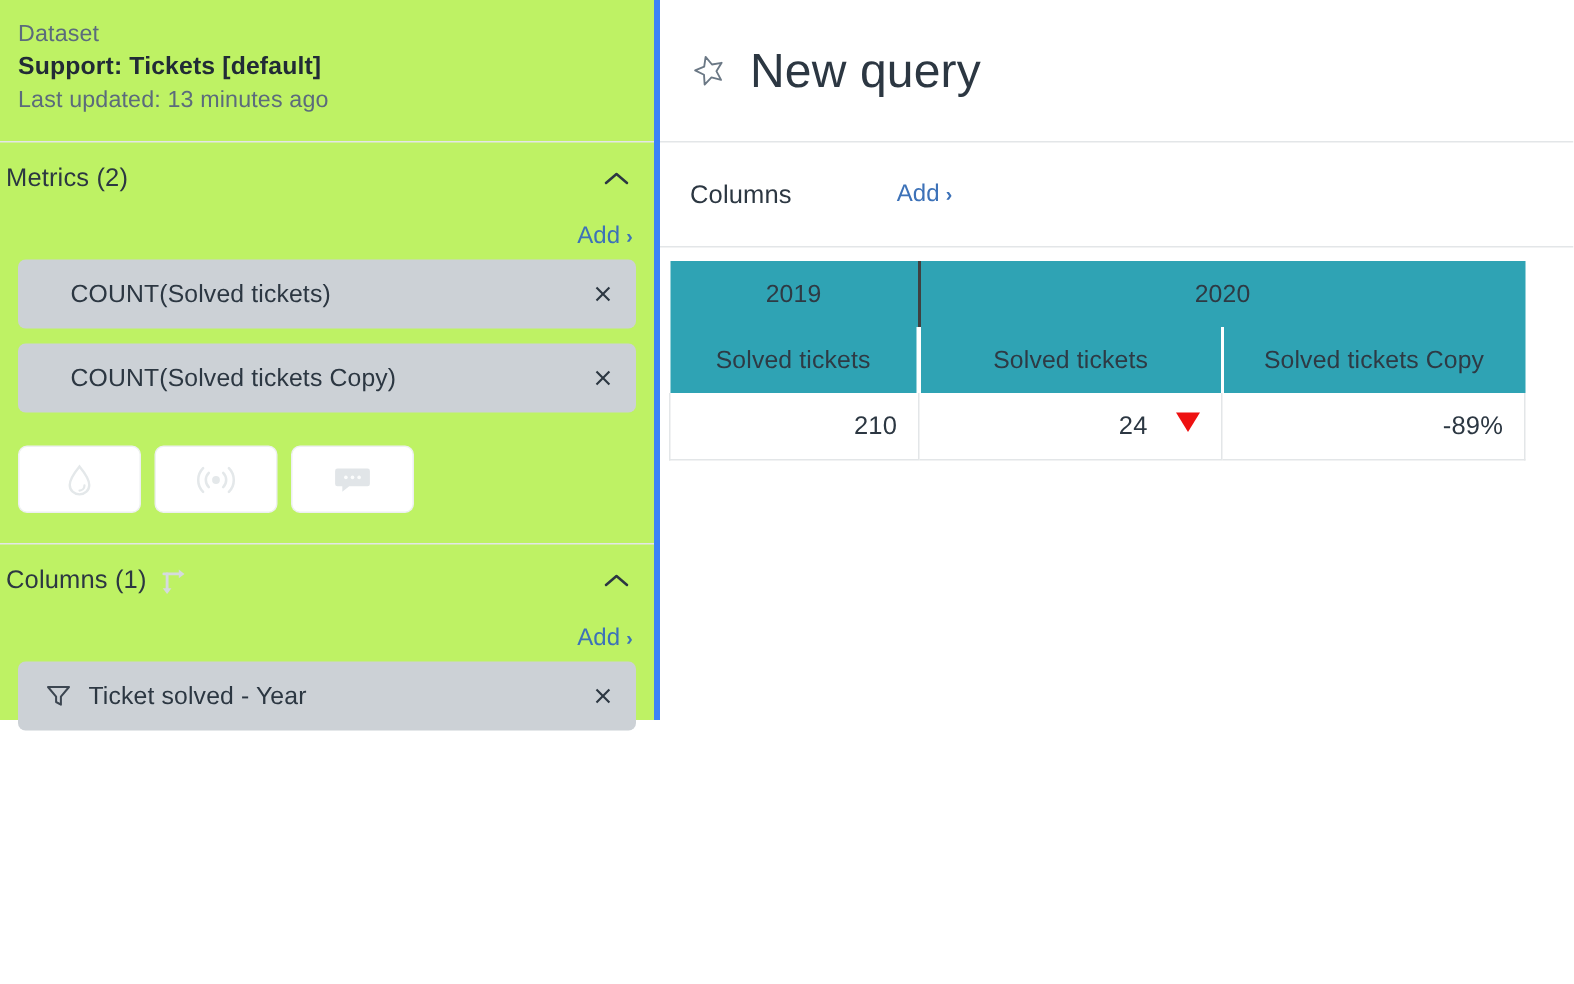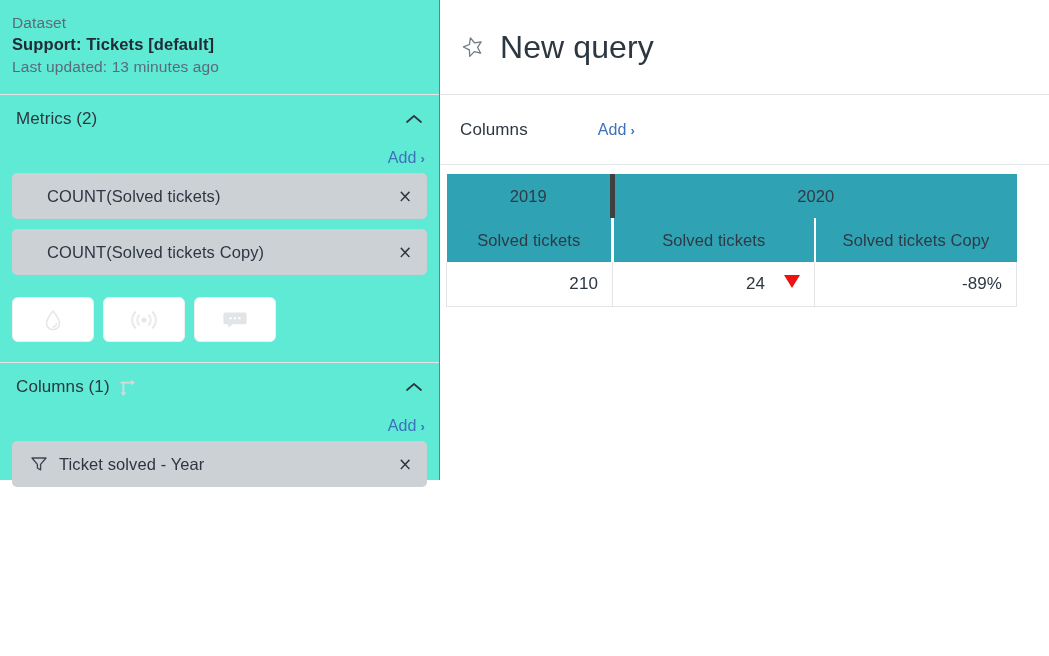--- a/index.html
+++ b/index.html
@@ -15,22 +15,22 @@
     width: 1049px;
     height: 656px;
     display: flex;
     overflow: hidden;
   }
 
   
   .sidebar {
     width: 440px;
     height: 480px;
-    border-right: 1px solid #3b82f6;
-    background: #5eead4;
+    border-right: 4px solid #3b82f6;
+    background: #bef264;
     position: relative;
     flex: 0 0 440px;
   }
 
   .ds-block {
     padding: 12px 0 0 12px;
     height: 95px;
     border-bottom: 1px solid #e3e6e8;
   }
   .ds-label {
@@ -52,21 +52,21 @@
     line-height: 22px;
     letter-spacing: .1px;
   }
 
   
   .section { position: relative; }
   .section-head {
     height: 48px;
     display: flex;
     align-items: center;
-    padding: 0 14px 0 16px;
+    padding: 0 14px 0 4px;
   }
   .section-title {
     font-size: 17px;
     color: #2c3742;
     letter-spacing: .1px;
   }
   .transpose-icon {
     margin-left: 8px;
     display: inline-flex;
     align-items: center;
@@ -230,21 +230,21 @@
   table.pivot th {
     background: #2fa3b4;
     color: #2e3a44;
     font-weight: normal;
     font-size: 16.5px;
     text-align: center;
     height: 44px;
     letter-spacing: .1px;
     padding: 0;
   }
-  th.grp-2019 { width: 166px; border-right: 5px solid #404040; }
+  th.grp-2019 { width: 166px; border-right: 2px solid #404040; }
   th.grp-2020 { width: 404px; }
   th.sub { height: 46px; }
   th.sub-2019 { width: 166px; border-right: 3px solid #fff; }
   th.sub-a { width: 172px; border-right: 2px solid #fff; }
   th.sub-b { width: 232px; }
   table.pivot td {
     height: 44px;
     font-size: 17px;
     color: #2c3742;
     text-align: right;

